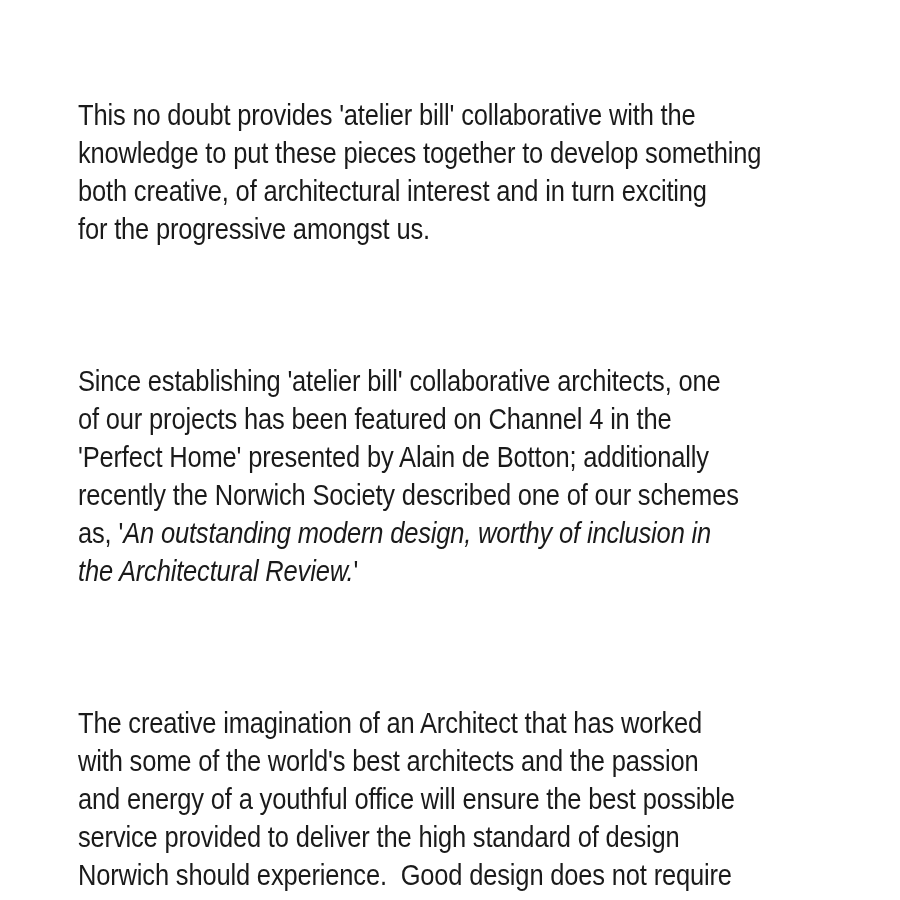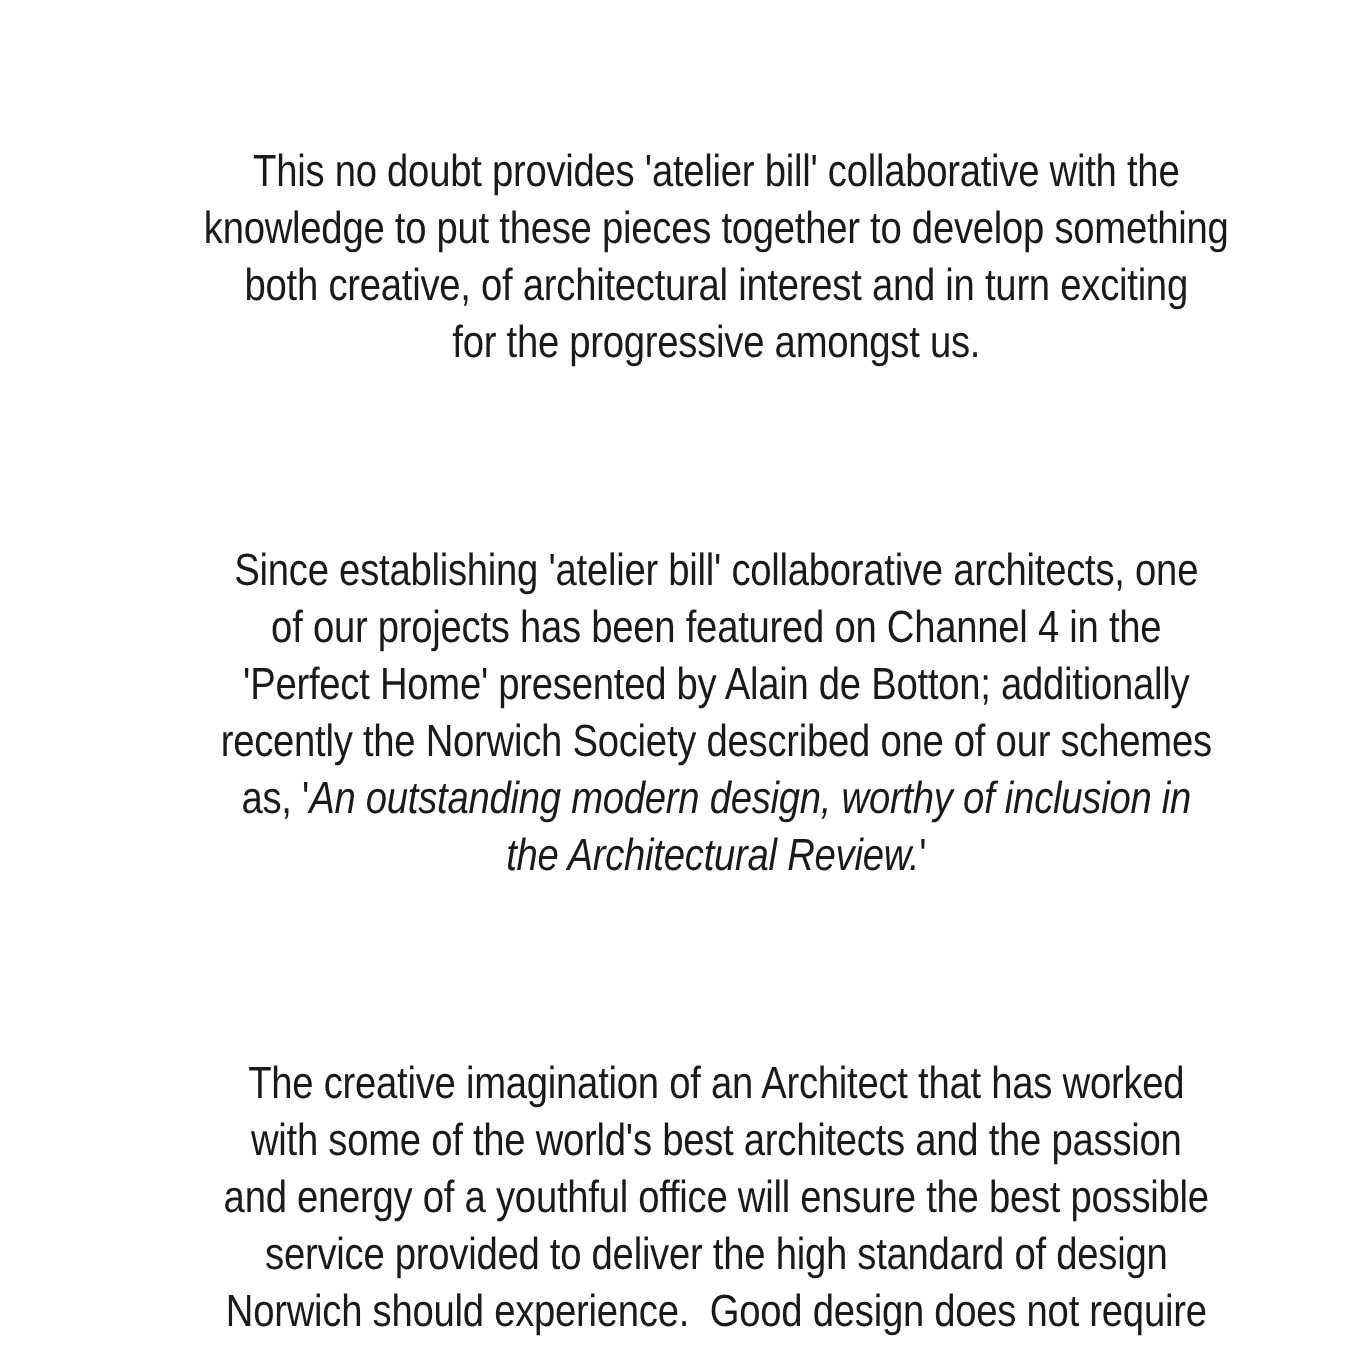--- a/index.html
+++ b/index.html
@@ -11,21 +11,20 @@
     height: 900px;
     background: #ffffff;
     overflow: hidden;
     font-family: "Liberation Sans", sans-serif;
   }
   .doc-page {
     box-sizing: border-box;
     width: 900px;
     height: 900px;
     padding: 20px 0 0 78px;
-    text-align: center;
   }
   .doc-text {
     color: #1a1a1a;
     font-size: 30px;
     line-height: 38px;
     letter-spacing: -0.2px;
     white-space: pre-wrap;
     width: 940px;              
     transform: scaleX(0.85);   
     transform-origin: left top;

